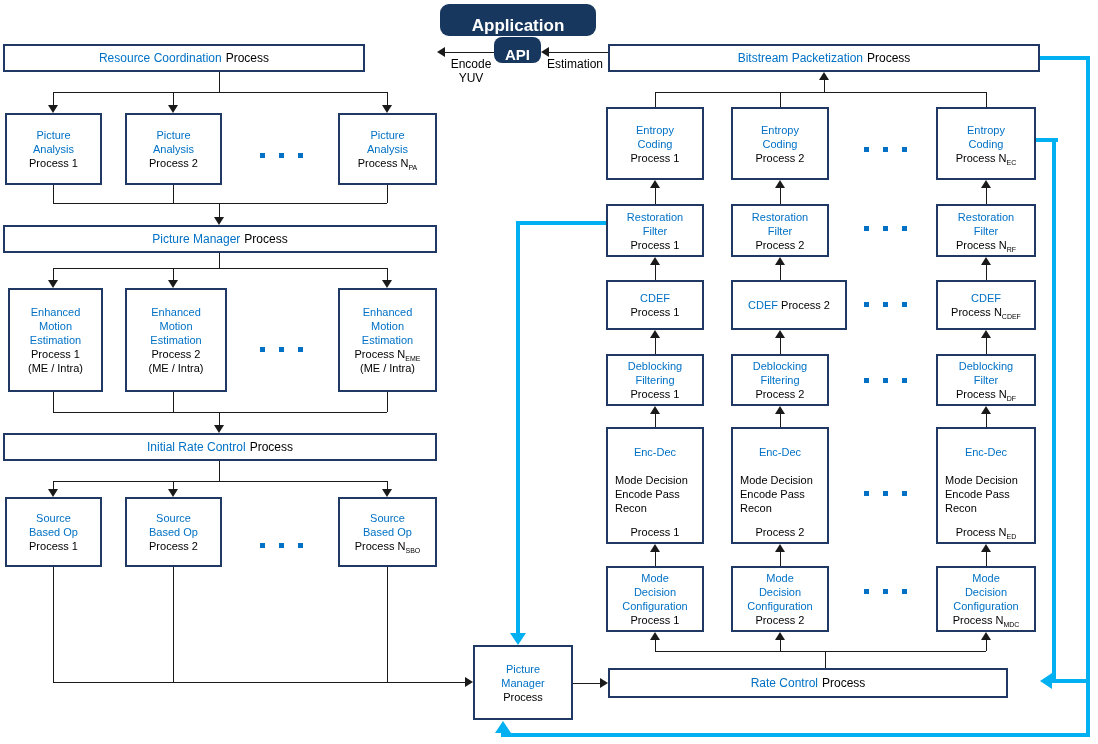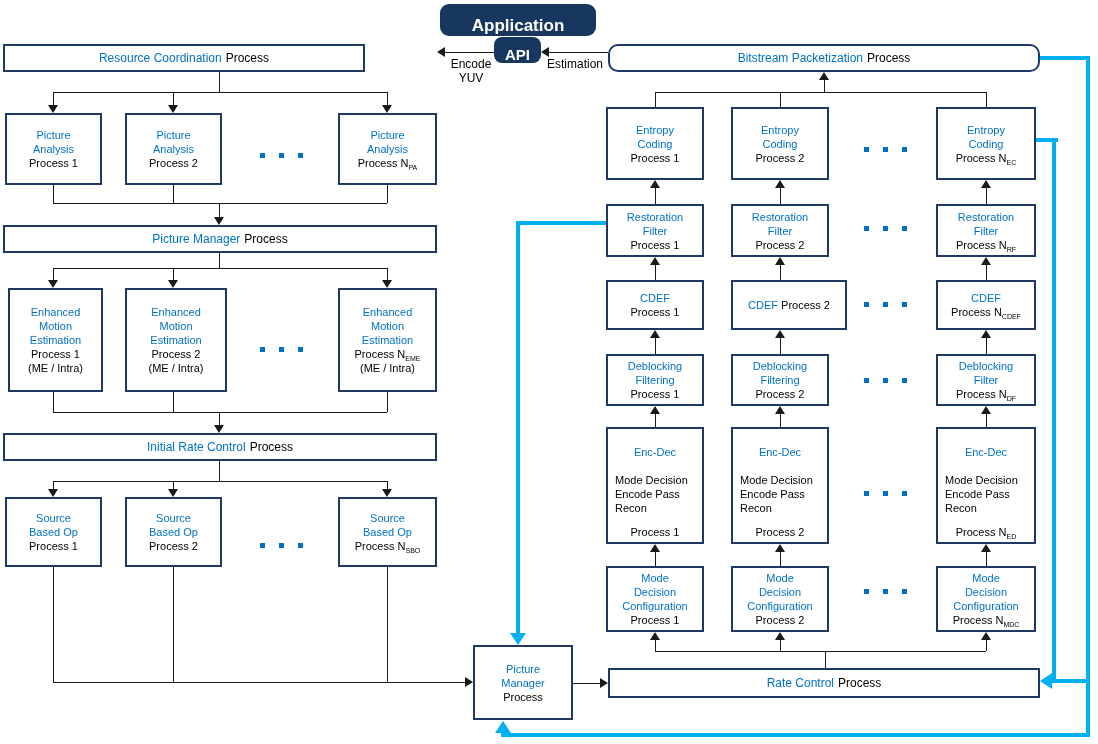--- a/index.html
+++ b/index.html
@@ -145,25 +145,25 @@
       <i></i>
       <i></i>
     </div>
 
   <div class="box" style="left:473px;top:645px;width:100px;height:75px;">
     <span class="blue">Picture</span>
     <span class="blue">Manager</span>
     <span class="blk">Process</span>
   </div>
 
-  <div class="wbox" style="left:608px;top:44px;width:432px;height:28px;border-radius:10px;">
+  <div class="wbox" style="left:608px;top:44px;width:432px;height:28px;">
     <span class="blue">Bitstream Packetization</span>
     <span class="blk">Process</span>
   </div>
-  <div class="wbox" style="left:608px;top:668px;width:432px;height:30px;">
+  <div class="wbox" style="left:608px;top:668px;width:400px;height:30px;">
     <span class="blue">Rate Control</span>
     <span class="blk">Process</span>
   </div>
 
   <div class="box" style="left:606px;top:107px;width:98px;height:73px;">
     <span class="blue">Entropy</span>
     <span class="blue">Coding</span>
     <span class="blk">Process 1</span>
   </div>
   <div class="box" style="left:731px;top:107px;width:98px;height:73px;">

